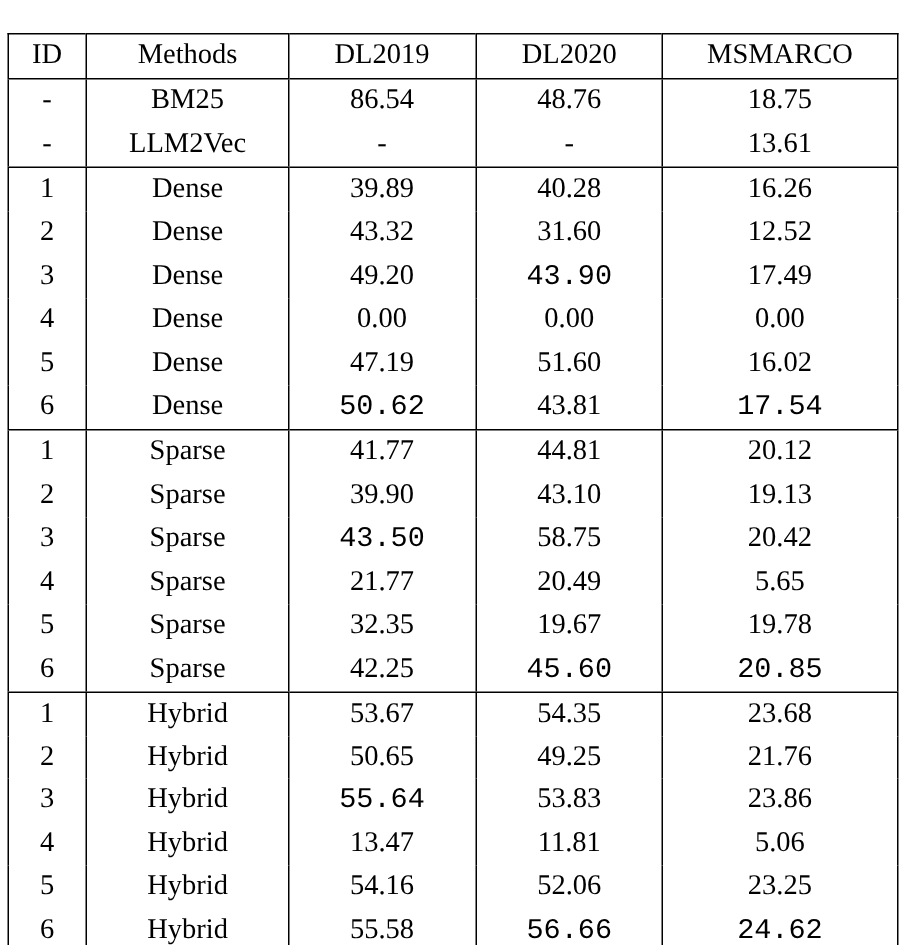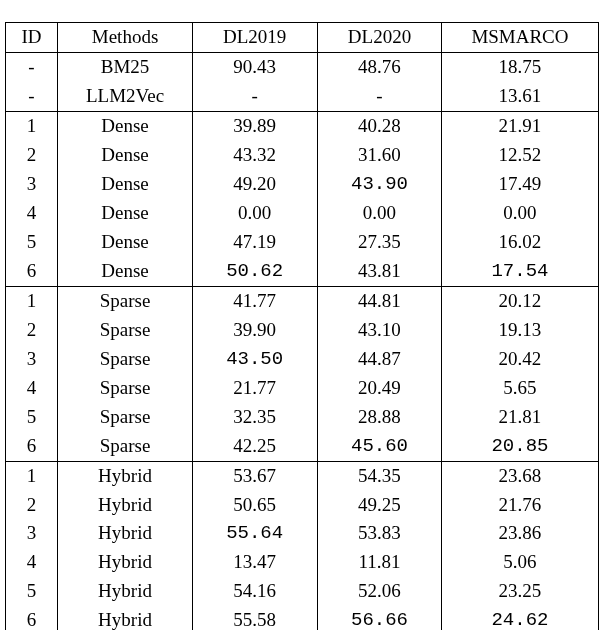--- a/index.html
+++ b/index.html
@@ -79,37 +79,37 @@
         <th class="vl">Methods</th>
         <th class="vl">DL2019</th>
         <th class="vl">DL2020</th>
         <th class="vl">MSMARCO</th>
       </tr>
     </thead>
     <tbody id="table-body">
         <tr>
           <td>-</td>
           <td class="vl">BM25</td>
-          <td class="vl">90.43</td>
+          <td class="vl">86.54</td>
           <td class="vl">48.76</td>
           <td class="vl">18.75</td>
         </tr>
         <tr class="rule-below">
           <td>-</td>
           <td class="vl">LLM2Vec</td>
           <td class="vl">-</td>
           <td class="vl">-</td>
           <td class="vl">13.61</td>
         </tr>
         <tr>
           <td>1</td>
           <td class="vl">Dense</td>
           <td class="vl">39.89</td>
           <td class="vl">40.28</td>
-          <td class="vl">21.91</td>
+          <td class="vl">16.26</td>
         </tr>
         <tr>
           <td>2</td>
           <td class="vl">Dense</td>
           <td class="vl">43.32</td>
           <td class="vl">31.60</td>
           <td class="vl">12.52</td>
         </tr>
         <tr>
           <td>3</td>
@@ -122,21 +122,21 @@
           <td>4</td>
           <td class="vl">Dense</td>
           <td class="vl">0.00</td>
           <td class="vl">0.00</td>
           <td class="vl">0.00</td>
         </tr>
         <tr>
           <td>5</td>
           <td class="vl">Dense</td>
           <td class="vl">47.19</td>
-          <td class="vl">27.35</td>
+          <td class="vl">51.60</td>
           <td class="vl">16.02</td>
         </tr>
         <tr class="rule-below">
           <td>6</td>
           <td class="vl">Dense</td>
           <td class="vl bold">50.62</td>
           <td class="vl">43.81</td>
           <td class="vl bold">17.54</td>
         </tr>
         <tr>
@@ -150,36 +150,36 @@
           <td>2</td>
           <td class="vl">Sparse</td>
           <td class="vl">39.90</td>
           <td class="vl">43.10</td>
           <td class="vl">19.13</td>
         </tr>
         <tr>
           <td>3</td>
           <td class="vl">Sparse</td>
           <td class="vl bold">43.50</td>
-          <td class="vl">44.87</td>
+          <td class="vl">58.75</td>
           <td class="vl">20.42</td>
         </tr>
         <tr>
           <td>4</td>
           <td class="vl">Sparse</td>
           <td class="vl">21.77</td>
           <td class="vl">20.49</td>
           <td class="vl">5.65</td>
         </tr>
         <tr>
           <td>5</td>
           <td class="vl">Sparse</td>
           <td class="vl">32.35</td>
-          <td class="vl">28.88</td>
-          <td class="vl">21.81</td>
+          <td class="vl">19.67</td>
+          <td class="vl">19.78</td>
         </tr>
         <tr class="rule-below">
           <td>6</td>
           <td class="vl">Sparse</td>
           <td class="vl">42.25</td>
           <td class="vl bold">45.60</td>
           <td class="vl bold">20.85</td>
         </tr>
         <tr>
           <td>1</td>

